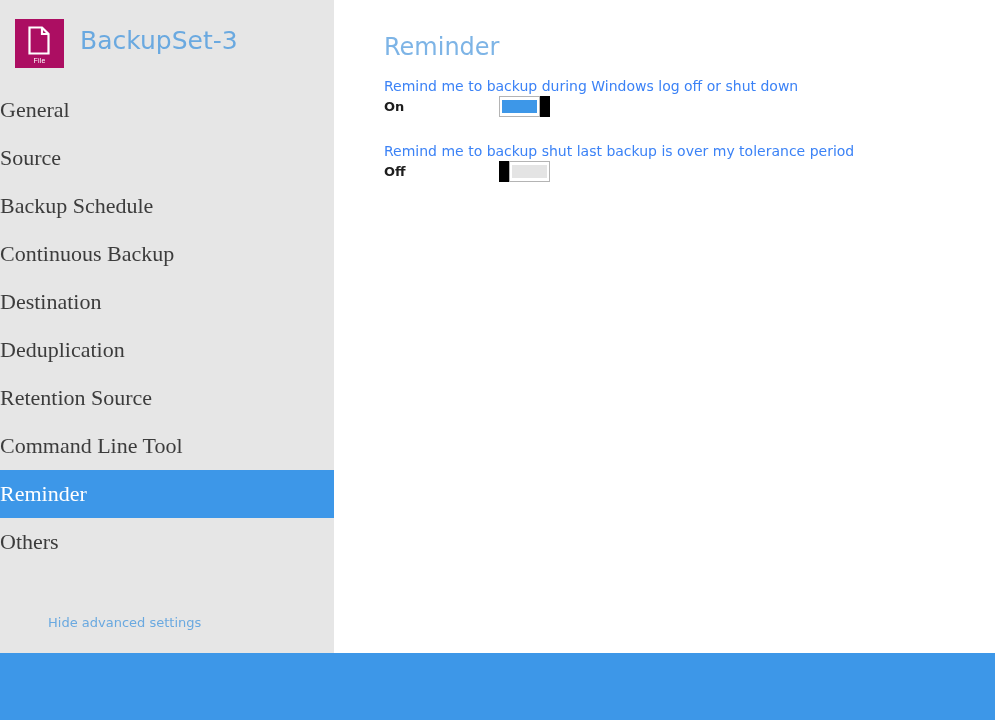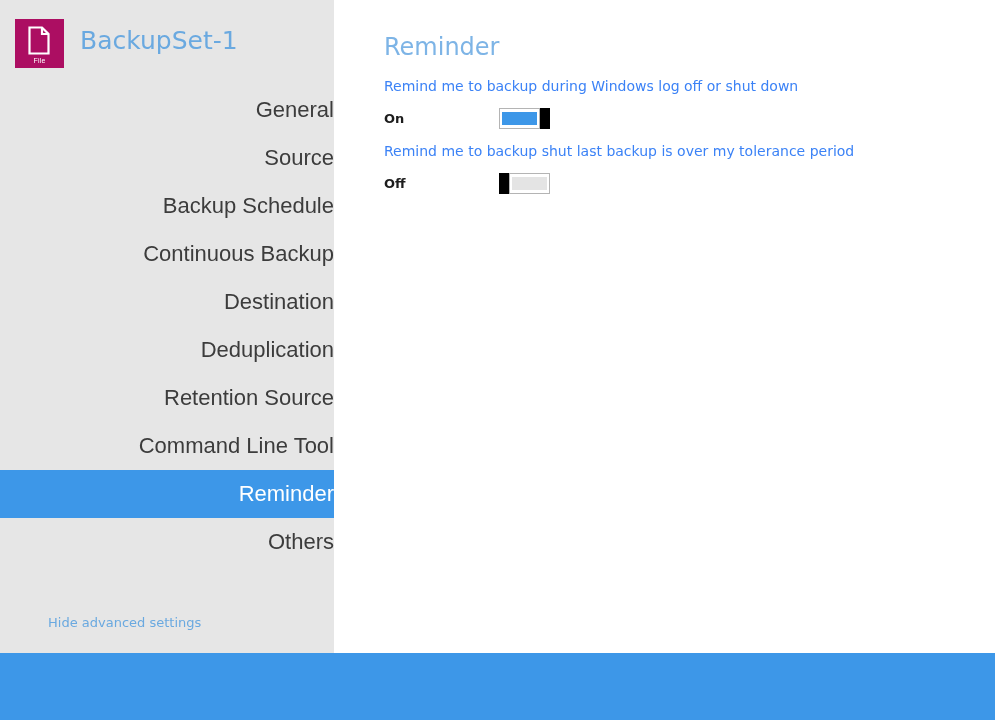--- a/index.html
+++ b/index.html
@@ -86,29 +86,27 @@
   #nav {
     position: absolute;
     left: 0;
     top: 86px;
     width: 334px;
   }
   .nav-item {
     position: relative;
     height: 48px;
     line-height: 48px;
-    padding-left: 46px;
     font-size: 22px;
     color: #3c3c3c;
-    font-family: Liberation Sans, sans-serif;
+    font-family: Liberation Serif, serif;
     font-weight: 400;
     white-space: nowrap;
     cursor: pointer;
     box-sizing: border-box;
-    text-align: right;
   }
   .nav-item.selected {
     background: #3d97e8;
     color: #ffffff;
   }
 
   #advanced-link {
     position: absolute;
     left: 48px;
     top: 615px;
@@ -147,21 +145,21 @@
   .setting-desc {
     font-size: 14px;
     color: #3b82f6;
     font-family: "DejaVu Sans", sans-serif;
     white-space: nowrap;
     line-height: 18px;
   }
 
   .setting-row {
     position: relative;
-    margin-top: 13px;
+    margin-top: 1px;
     height: 22px;
   }
   .setting-state {
     position: absolute;
     left: 0;
     top: 3px;
     font-size: 13px;
     font-weight: bold;
     color: #1d1d1d;
     font-family: "DejaVu Sans", sans-serif;
@@ -228,21 +226,21 @@
     <div id="brand">
       <div id="brand-icon">
         <span class="doc-shape">
           <svg width="22" height="29" viewBox="0 0 22 29">
             <path d="M1.5 1.5 H14 L20.5 8 V27.5 H1.5 Z" fill="none" stroke="#ffffff" stroke-width="2.2" stroke-linejoin="miter"></path>
             <path d="M14 1.5 V8 H20.5" fill="none" stroke="#ffffff" stroke-width="2.2"></path>
           </svg>
         </span>
         <span class="doc-label">File</span>
       </div>
-      <div id="brand-title">BackupSet-1</div>
+      <div id="brand-title">BackupSet-3</div>
     </div>
 
     <div id="nav">
       <div class="nav-item">
         <span>General</span>
       </div>
       <div class="nav-item">
         <span>Source</span>
       </div>
       <div class="nav-item">

